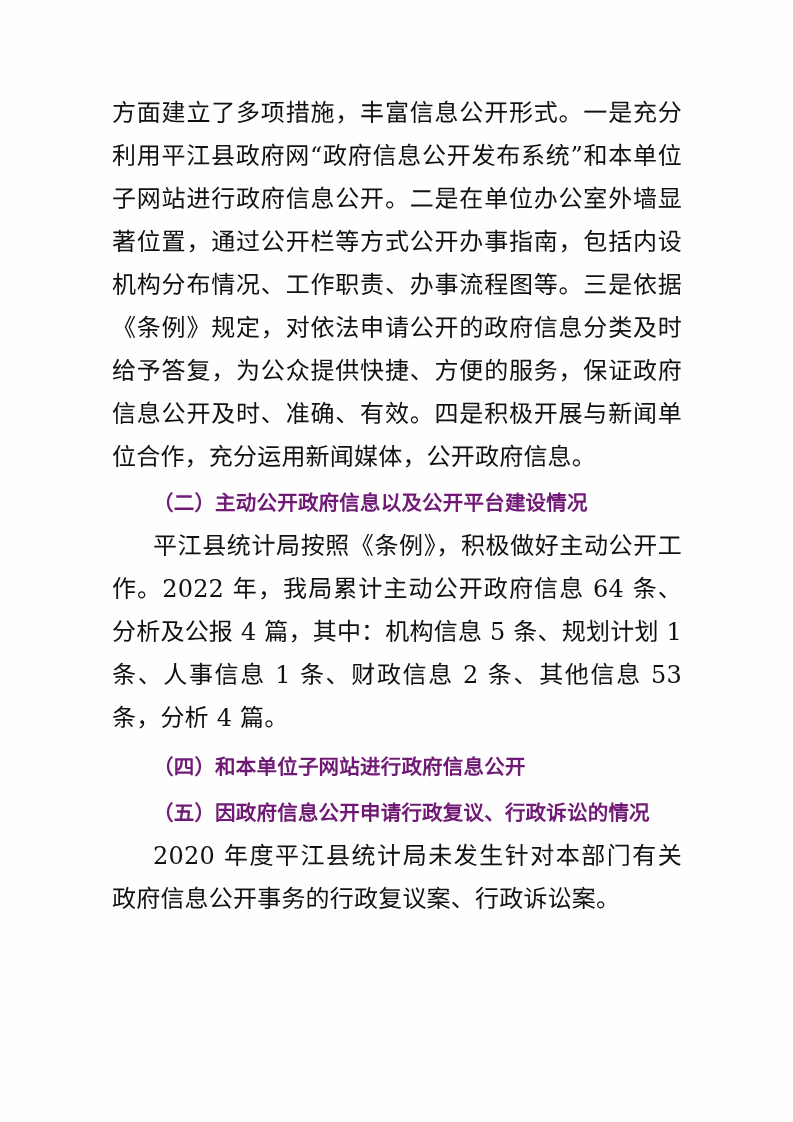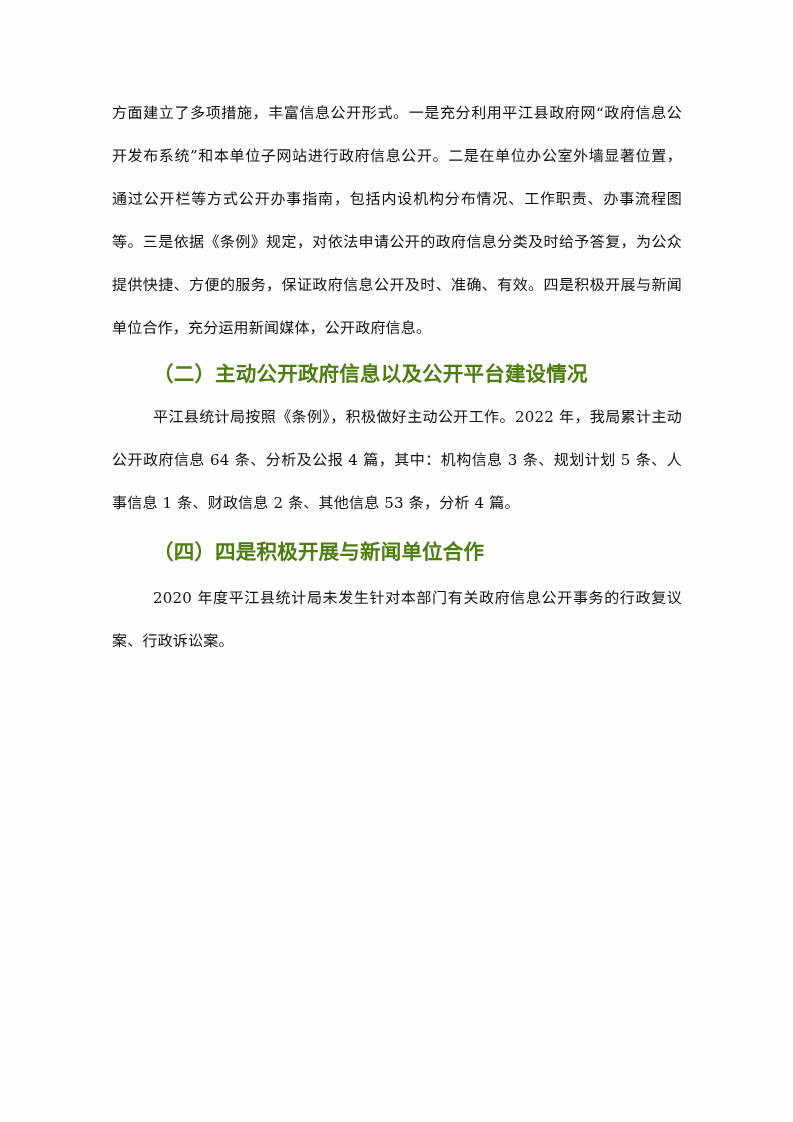--- a/index.html
+++ b/index.html
@@ -20,63 +20,64 @@
     height: 1122px;
     background: #fefefe;
     box-sizing: border-box;
     padding: 92px 112px 60px 112px;
   }
   .doc-body {
     width: 570px;
   }
   p.para {
     margin: 0;
-    font-size: 15px;
+    font-size: 24px;
     line-height: 43px;
     letter-spacing: 0.2px;
     text-align: justify;
     text-justify: inter-ideograph;
     color: #111111;
   }
   p.para.indent {
     text-indent: 41px;
   }
   p.heading {
     margin: 0;
     font-size: 20.5px;
     line-height: 43px;
     font-weight: bold;
     text-indent: 41px;
-    color: #4d7c0f;
+    color: #701a75;
     letter-spacing: 0.2px;
   }
   .spacer-xs { height: 3px; }
 </style>
 </head>
 <body>
 
 <div class="page">
   <div class="doc-body">
 
     <p class="para">方面建立了多项措施，丰富信息公开形式。一是充分利用平江县政府网“政府信息公开发布系统”和本单位子网站进行政府信息公开。二是在单位办公室外墙显著位置，通过公开栏等方式公开办事指南，包括内设机构分布情况、工作职责、办事流程图等。三是依据《条例》规定，对依法申请公开的政府信息分类及时给予答复，为公众提供快捷、方便的服务，保证政府信息公开及时、准确、有效。四是积极开展与新闻单位合作，充分运用新闻媒体，公开政府信息。</p>
 
     <div class="spacer-xs"></div>
 
     <p class="heading">（二）主动公开政府信息以及公开平台建设情况</p>
 
-    <p class="para indent">平江县统计局按照《条例》，积极做好主动公开工作。2022 年，我局累计主动公开政府信息 64 条、分析及公报 4 篇，其中：机构信息 3 条、规划计划 5 条、人事信息 1 条、财政信息 2 条、其他信息 53 条，分析 4 篇。</p>
+    <p class="para indent">平江县统计局按照《条例》，积极做好主动公开工作。2022 年，我局累计主动公开政府信息 64 条、分析及公报 4 篇，其中：机构信息 5 条、规划计划 1 条、人事信息 1 条、财政信息 2 条、其他信息 53 条，分析 4 篇。</p>
 
     <div class="spacer-xs"></div>
 
 
 
     <div class="spacer-xs"></div>
 
-    <p class="heading">（四）四是积极开展与新闻单位合作</p>
+    <p class="heading">（四）和本单位子网站进行政府信息公开</p>
 
 
     <div class="spacer-xs"></div>
 
+    <p class="heading">（五）因政府信息公开申请行政复议、行政诉讼的情况</p>
 
     <p class="para indent">2020 年度平江县统计局未发生针对本部门有关政府信息公开事务的行政复议案、行政诉讼案。</p>
 
   </div>
 </div>
 
 </body></html>

